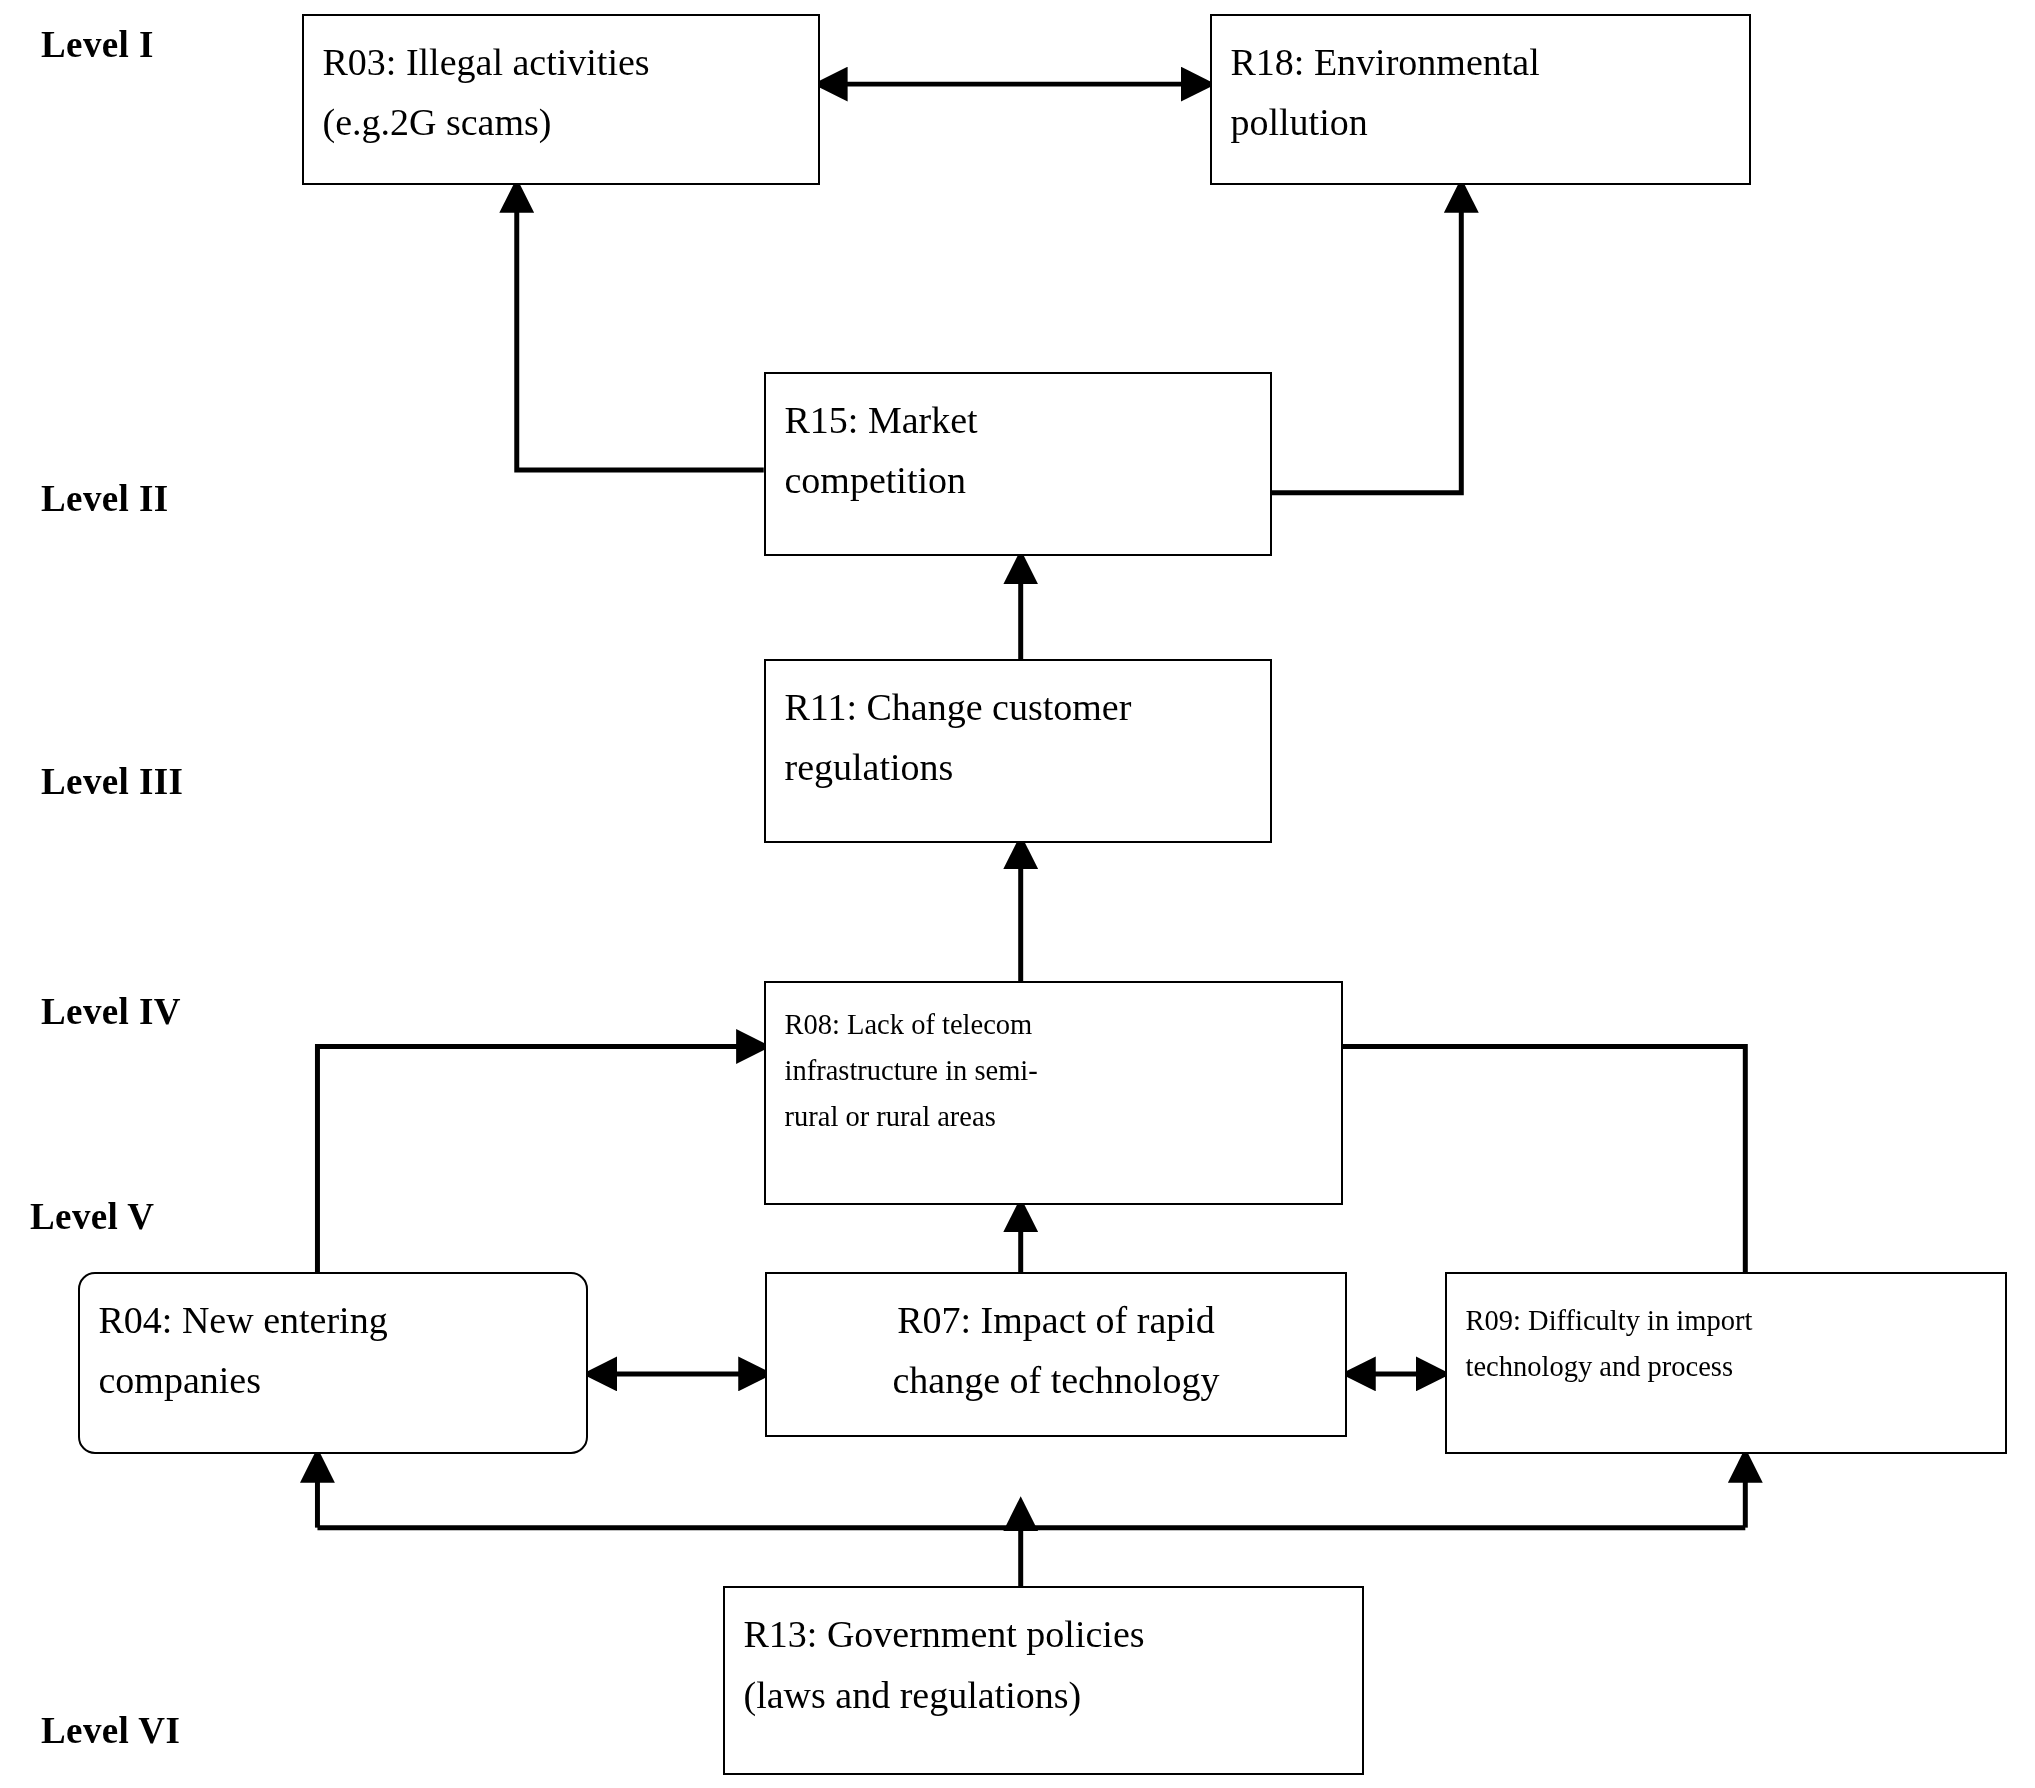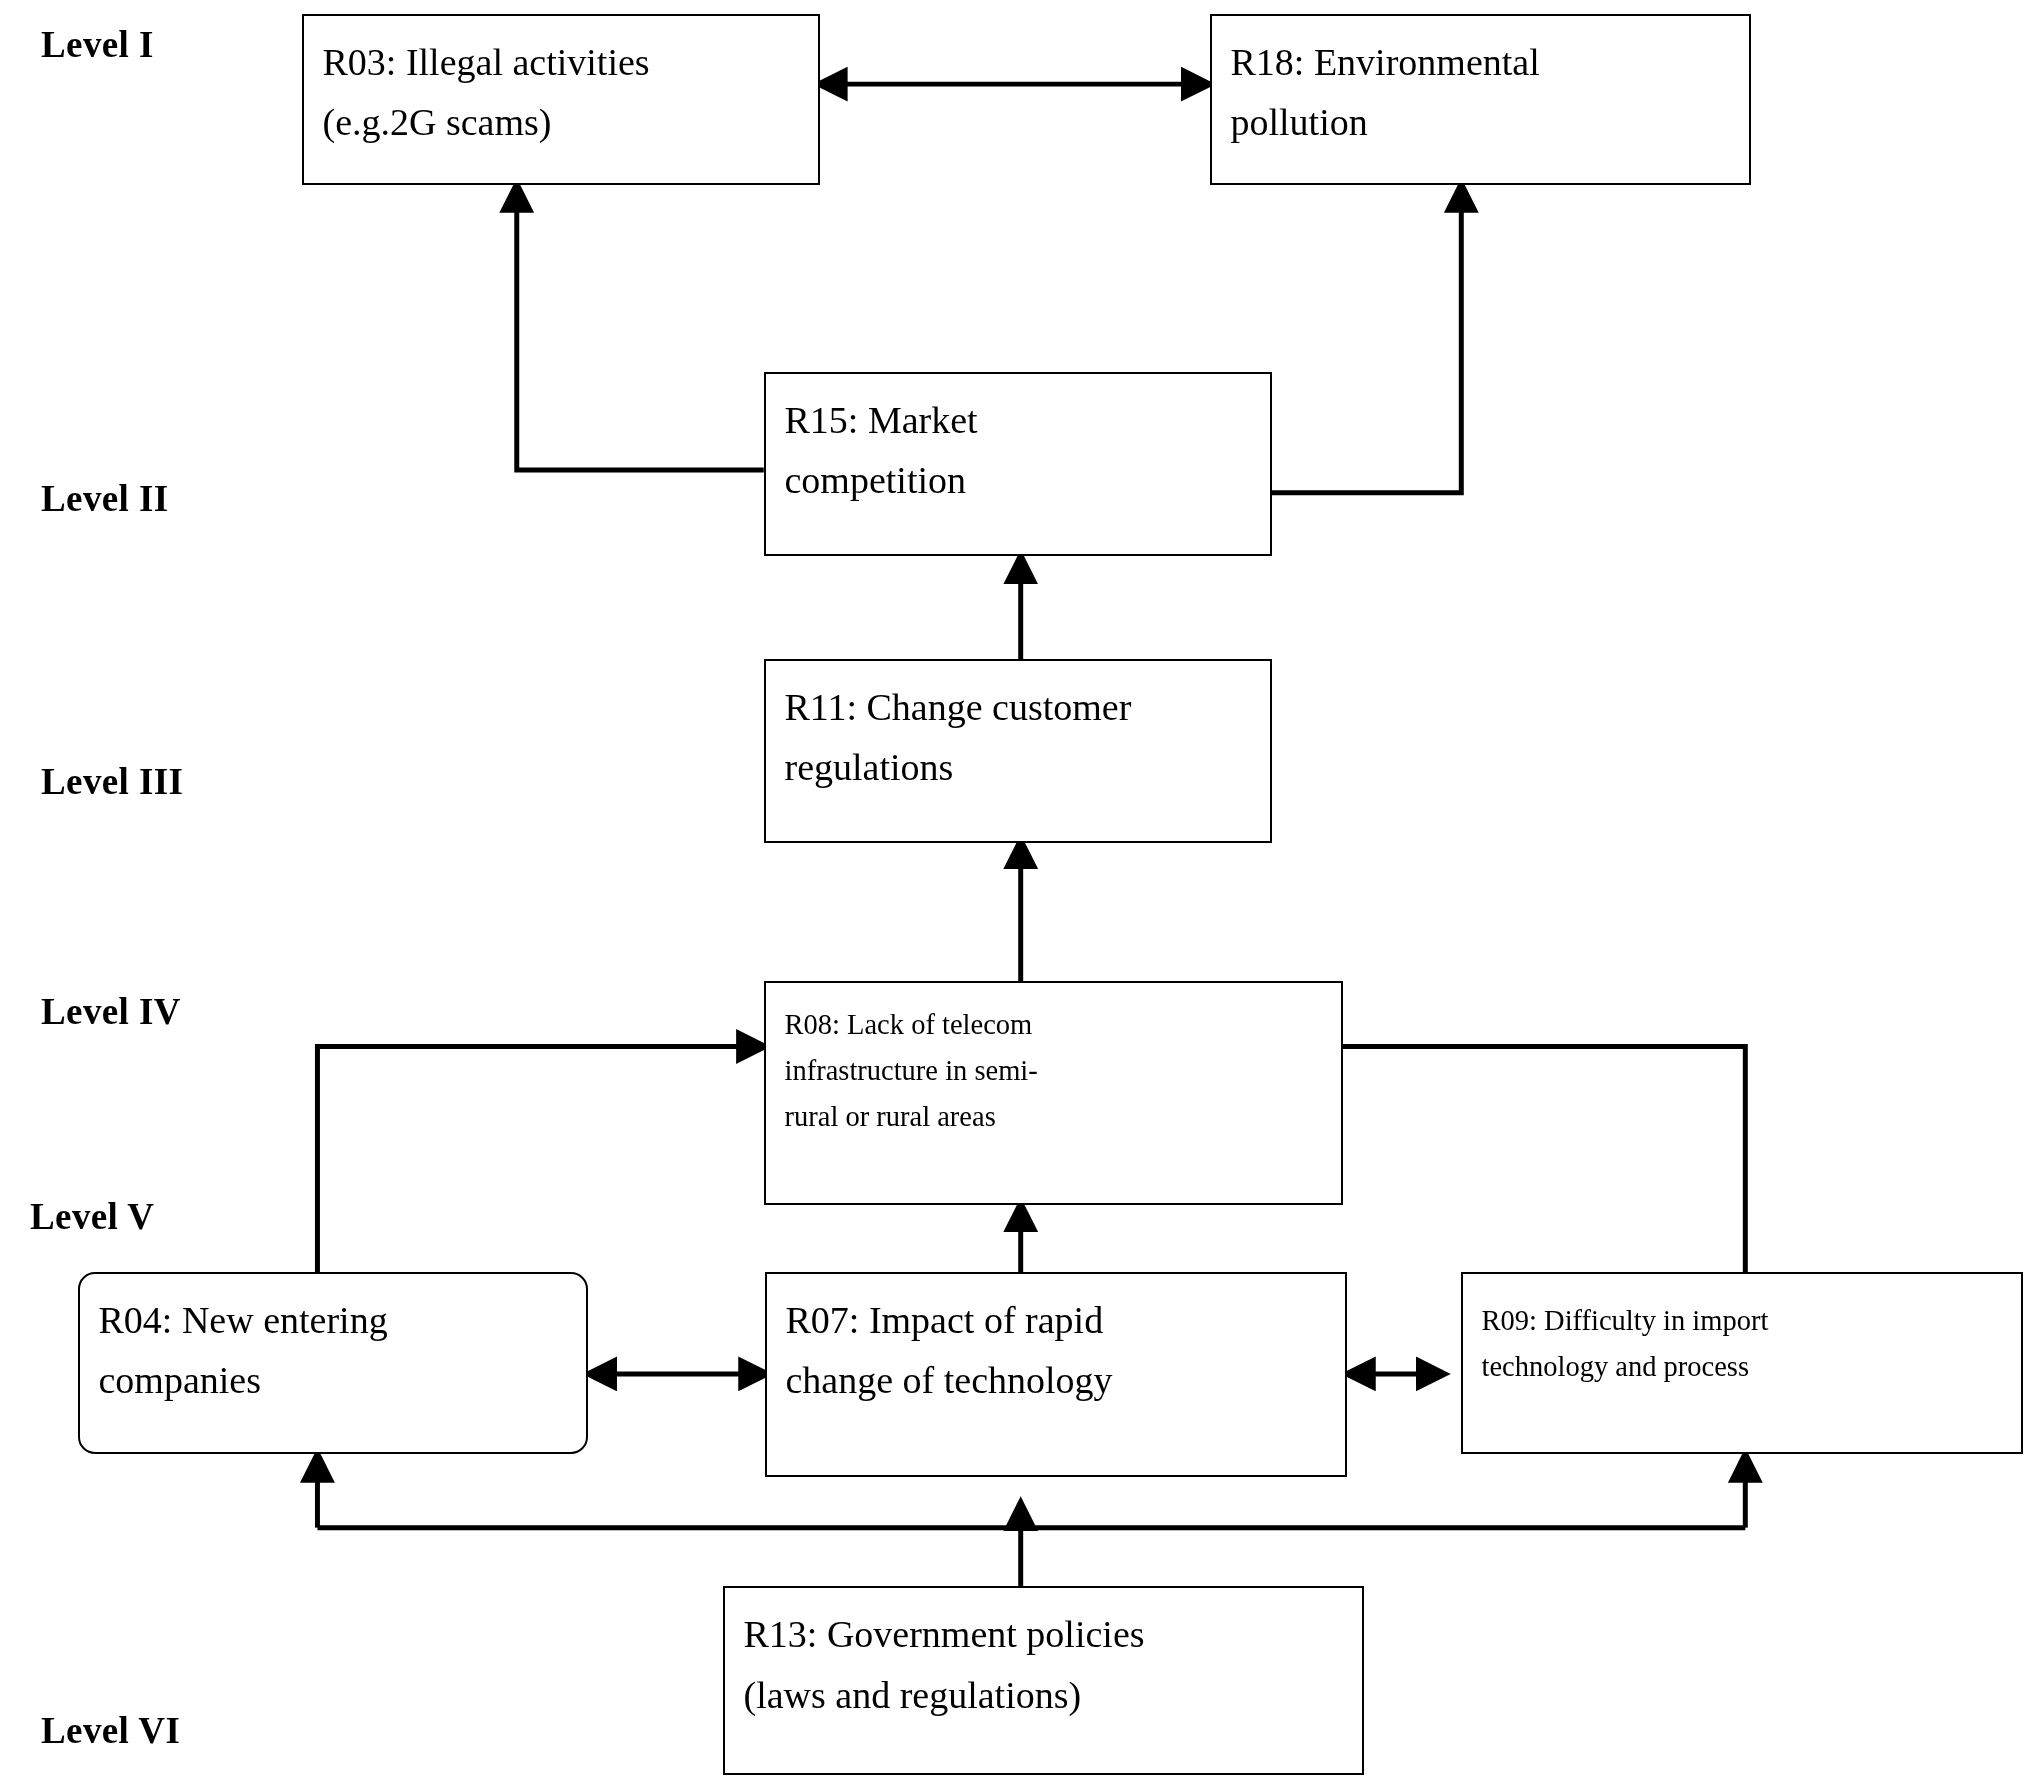--- a/index.html
+++ b/index.html
@@ -158,26 +158,26 @@
     <span class="line">R08: Lack of telecom</span>
     <span class="line">infrastructure in  semi-</span>
     <span class="line">rural or rural areas</span>
   </div>
 
   <div class="node big" style="left:78px; top:1272px; width:510px; height:182px;border-radius:17px;">
     <span class="line">R04: New  entering</span>
     <span class="line">companies</span>
   </div>
 
-  <div class="node big" style="left:765px; top:1272px; width:582px; height:205px;">
+  <div class="node big" style="left:765px; top:1272px; width:582px; height:165px;text-align:center;">
     <span class="line">R07: Impact of rapid</span>
     <span class="line">change of technology</span>
   </div>
 
-  <div class="node small" style="left:1445px; top:1272px; width:562px; height:182px; padding-top:24px;margin-left:16px;">
+  <div class="node small" style="left:1445px; top:1272px; width:562px; height:182px; padding-top:24px;">
     <span class="line">R09: Difficulty in import</span>
     <span class="line">technology and process</span>
   </div>
 
   <div class="node big-wide" style="left:723px; top:1586px; width:641px; height:189px;">
     <span class="line">R13: Government policies</span>
     <span class="line">(laws and regulations)</span>
   </div>
 
 </div>

